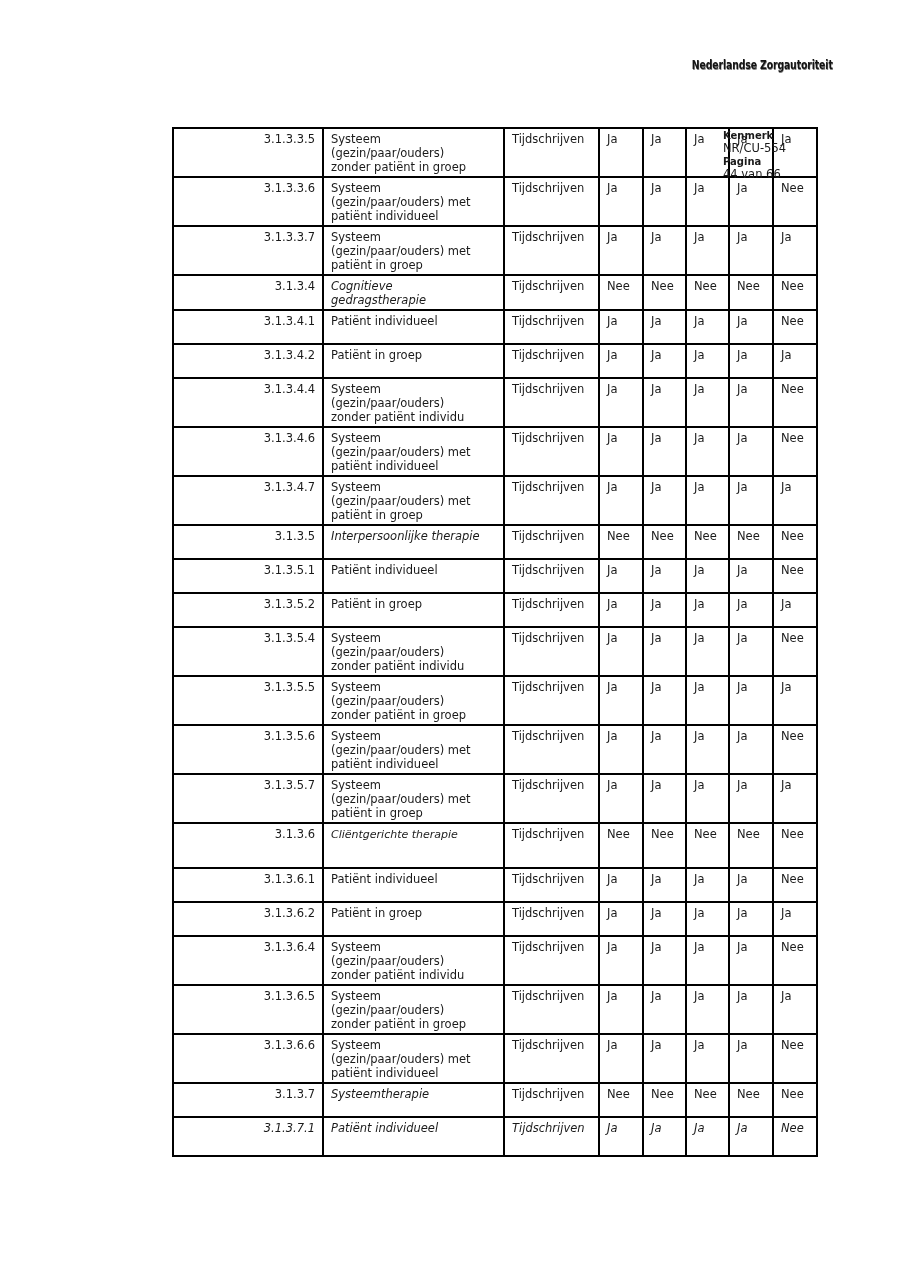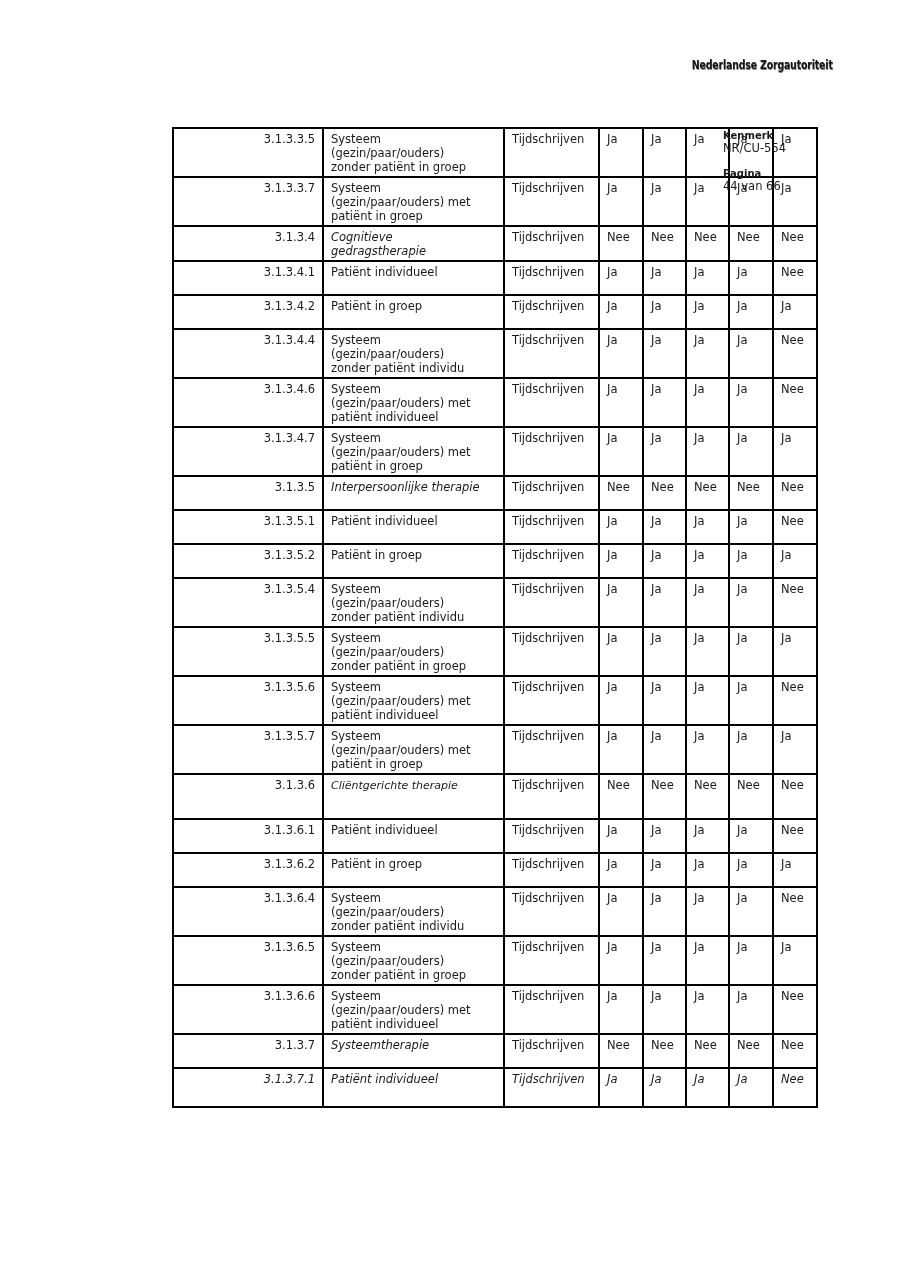--- a/index.html
+++ b/index.html
@@ -60,21 +60,21 @@
     width:110px;
     font-size:11.5px;
     line-height:13px;
     z-index:5;
   }
   .meta .lbl{
     font-size:10px;
     font-weight:bold;
     line-height:13px;
   }
-  .meta .gap{margin-top:12px;}
+  .meta .gap{}
 </style>
 </head>
 <body>
 
 <div class="logo">Nederlandse Zorgautoriteit</div>
 
 <table class="doc">
   <colgroup>
     <col style="width:150px">
     <col style="width:181px">
@@ -92,20 +92,32 @@
 (gezin/paar/ouders)
 zonder patiënt in groep</td>
     <td class="c-tijd">Tijdschrijven</td>
     <td class="c-val v1">Ja</td>
     <td class="c-val v2">Ja</td>
     <td class="c-val v3">Ja</td>
     <td class="c-val v4">Ja</td>
     <td class="c-val v5">Ja</td>
   </tr>
       <tr class="item tall">
+    <td class="c-code">3.1.3.3.6</td>
+    <td class="c-desc">Systeem
+(gezin/paar/ouders) met
+patiënt individueel</td>
+    <td class="c-tijd">Tijdschrijven</td>
+    <td class="c-val v1">Ja</td>
+    <td class="c-val v2">Ja</td>
+    <td class="c-val v3">Ja</td>
+    <td class="c-val v4">Ja</td>
+    <td class="c-val v5">Nee</td>
+  </tr>
+      <tr class="item tall">
     <td class="c-code">3.1.3.3.7</td>
     <td class="c-desc">Systeem
 (gezin/paar/ouders) met
 patiënt in groep</td>
     <td class="c-tijd">Tijdschrijven</td>
     <td class="c-val v1">Ja</td>
     <td class="c-val v2">Ja</td>
     <td class="c-val v3">Ja</td>
     <td class="c-val v4">Ja</td>
     <td class="c-val v5">Ja</td>

